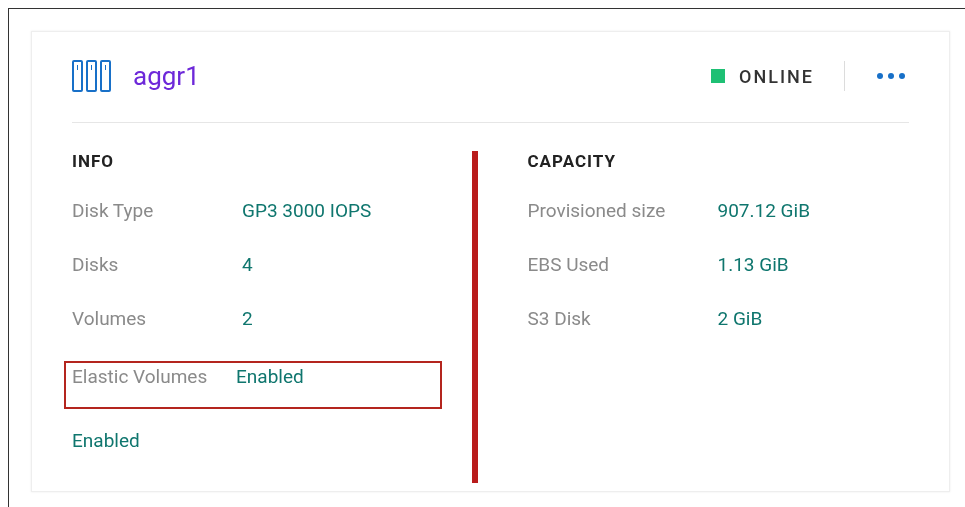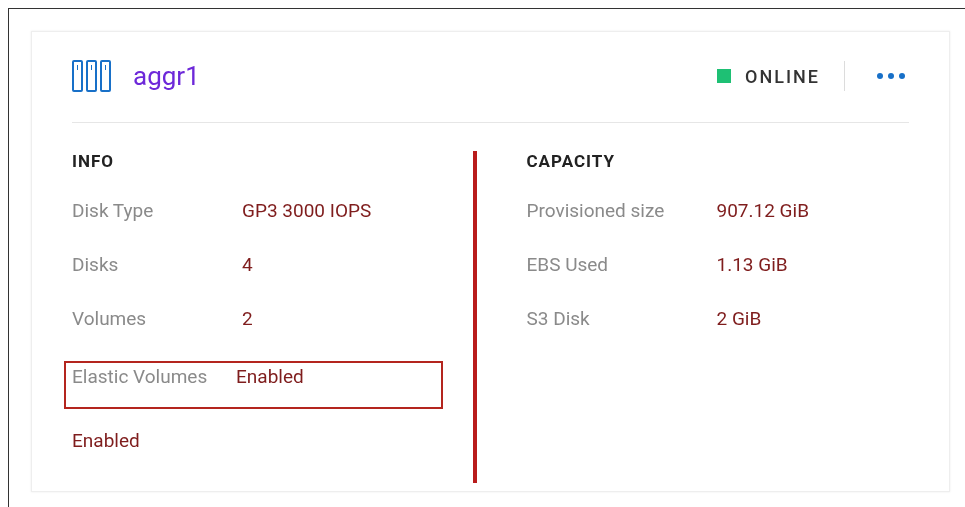--- a/index.html
+++ b/index.html
@@ -51,21 +51,21 @@
   }
   .title {
     color: #6d28d9;
     font-size: 26px;
     font-weight: 400;
     flex: 1;
   }
   .status {
     display: flex;
     align-items: center;
-    margin-right: 24px;
+    margin-right: 30px;
   }
   .status-dot {
     width: 14px;
     height: 14px;
     background: #1ec074;
     margin-right: 14px;
   }
   .status-text {
     font-size: 18px;
     letter-spacing: 2px;
@@ -91,21 +91,21 @@
     background: #1870c8;
   }
   .body {
     display: flex;
     padding-top: 28px;
   }
   .col {
     flex: 1;
   }
   .col.left {
-    border-right: 4px solid #b91c1c;
+    border-right: 6px solid #b91c1c;
     padding-right: 18px;
   }
   .col.right {
     padding-left: 50px;
   }
   .section-title {
     font-size: 17px;
     font-weight: 700;
     letter-spacing: 1px;
     color: #222;
@@ -119,21 +119,21 @@
   }
   .label {
     width: 170px;
     color: #8a8a8a;
     font-size: 19px;
   }
   .col.right .label {
     width: 190px;
   }
   .value {
-    color: #7f1d1d;
+    color: #0f766e;
     font-size: 19px;
   }
   .highlight {
     border: 2px solid #b4251e;
     margin-left: -8px;
     margin-right: 12px;
     padding: 2px 6px;
     margin-bottom: 20px;
   }
   .highlight .row {

